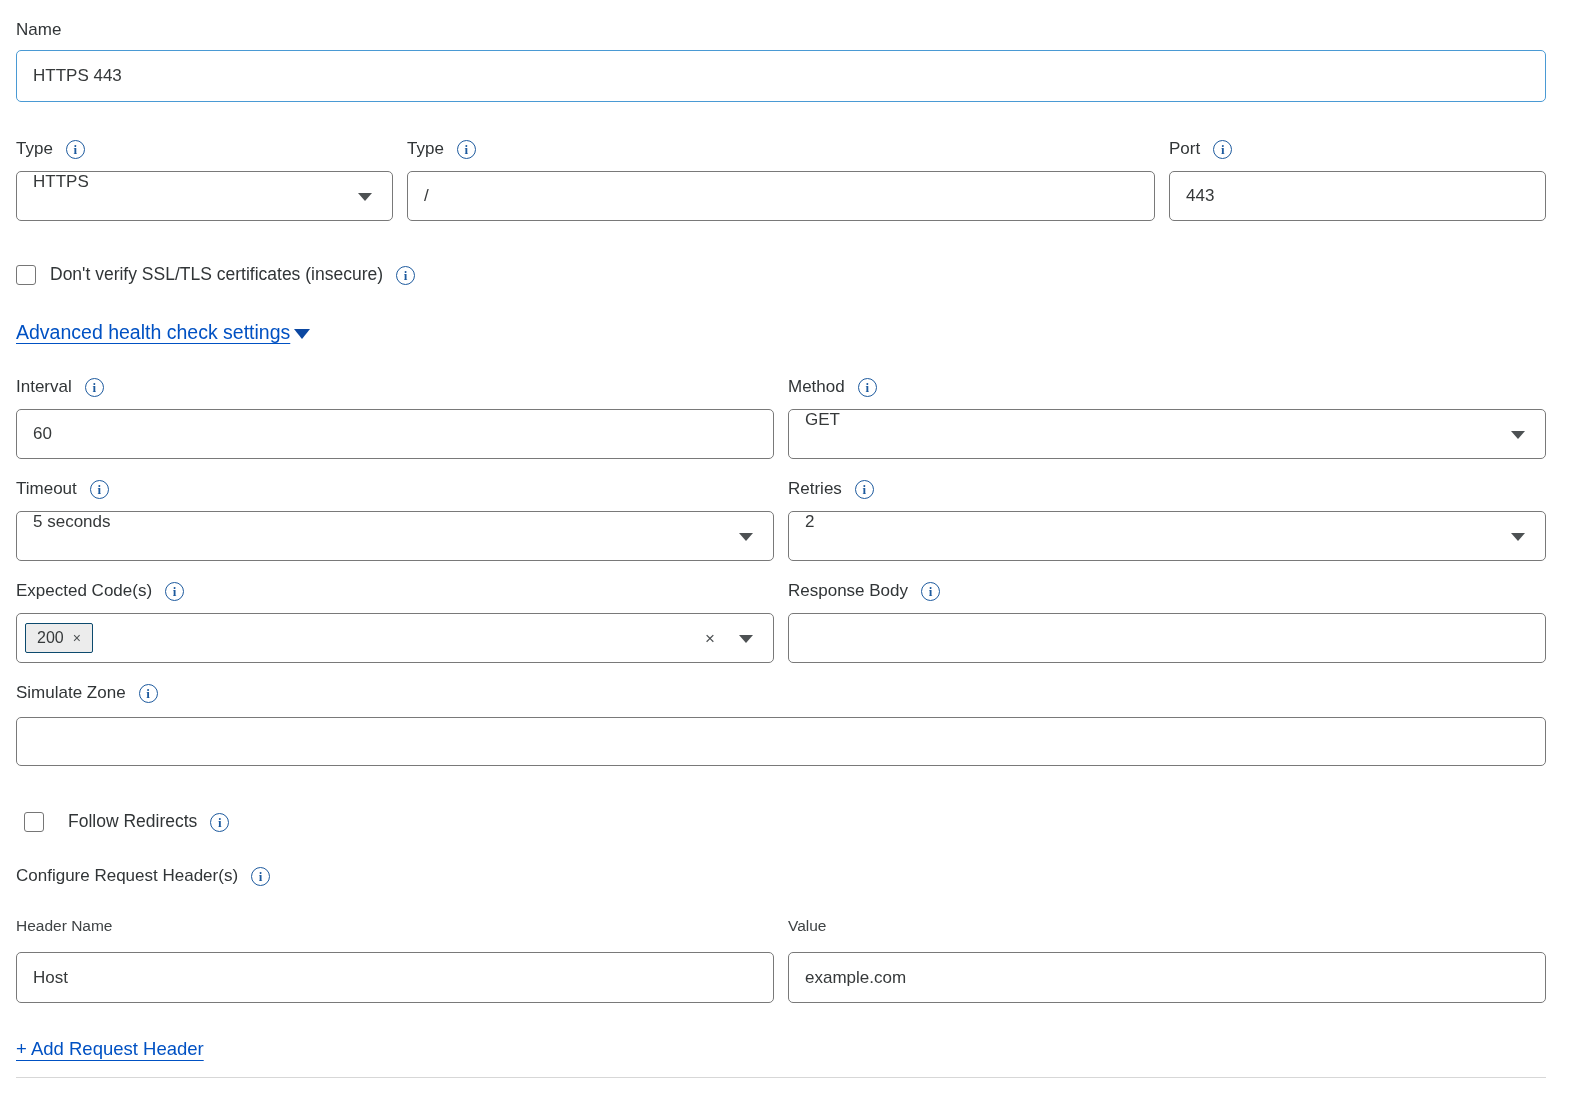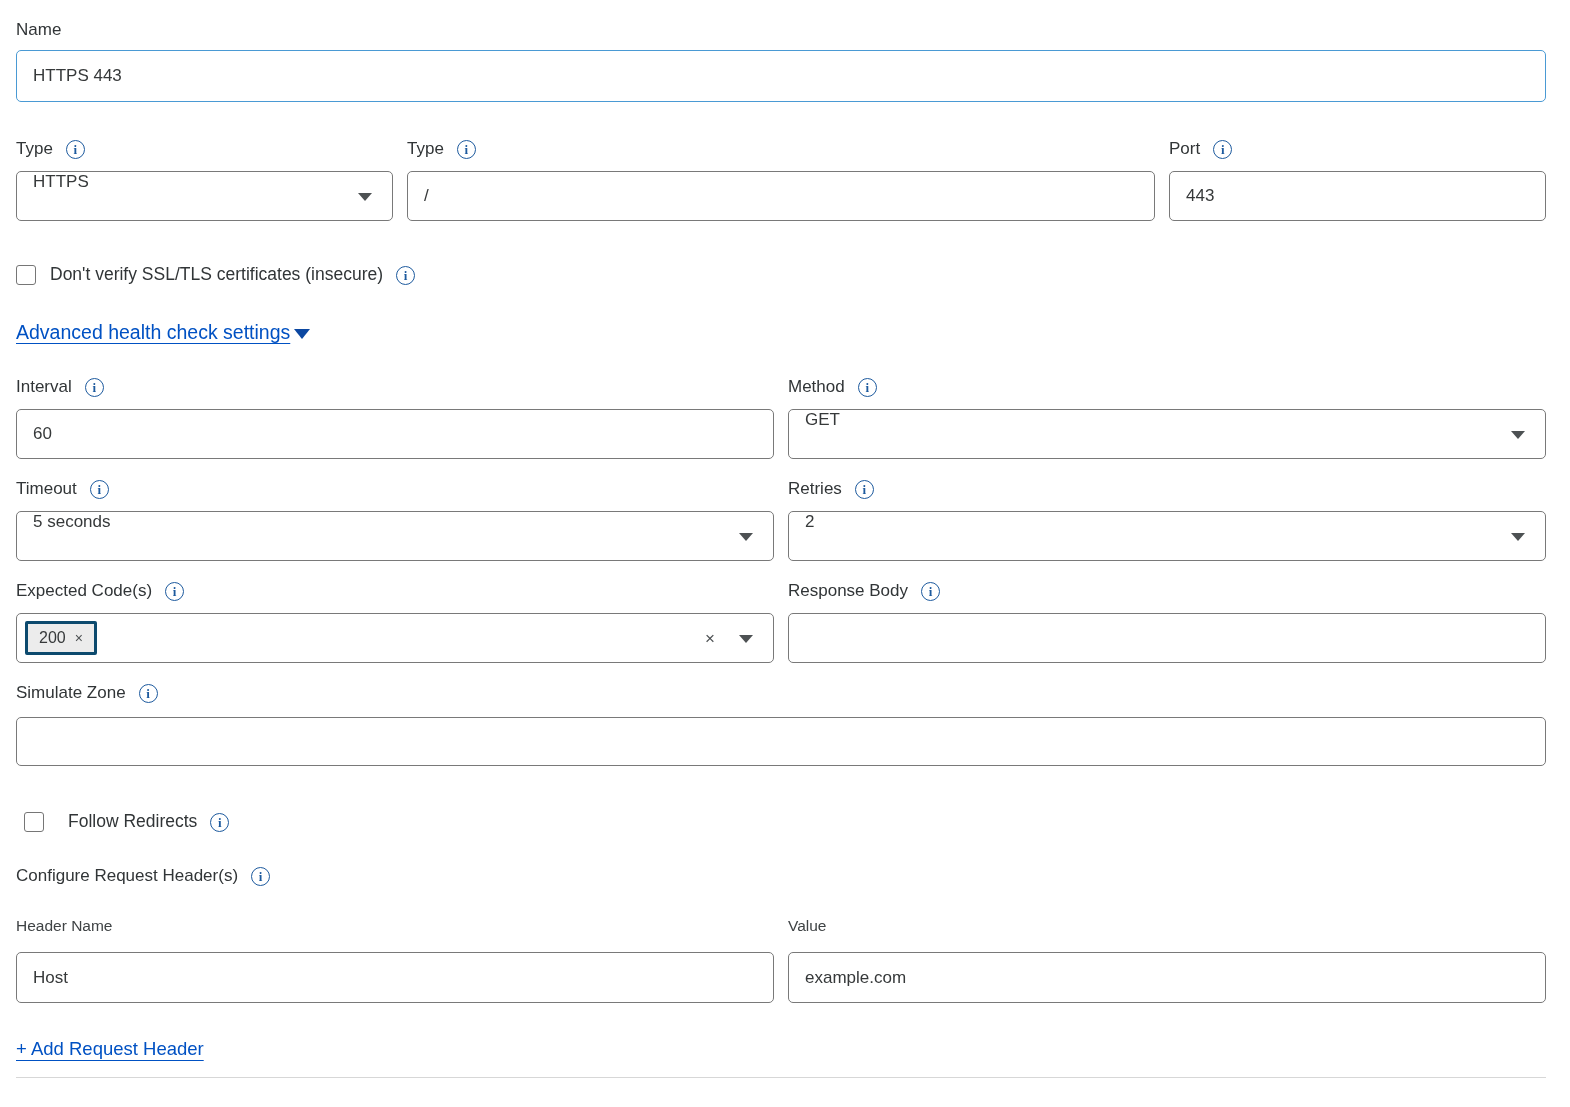--- a/index.html
+++ b/index.html
@@ -169,21 +169,21 @@
     height: 50px;
     border: 1px solid #797979;
     border-radius: 5px;
     padding: 0 86px 0 8px;
     background: #fff;
   }
   .chip {
     display: inline-flex;
     align-items: center;
     background: #ececec;
-    border: 3px solid #0c4a6e;
+    border: 1px solid #0c4a6e;
     border-radius: 2px;
     padding: 5px 11px;
     font-size: 16px;
     color: #36393a;
   }
   .chip-remove {
     margin-left: 9px;
     font-size: 14px;
     color: #4d5153;
     cursor: pointer;

